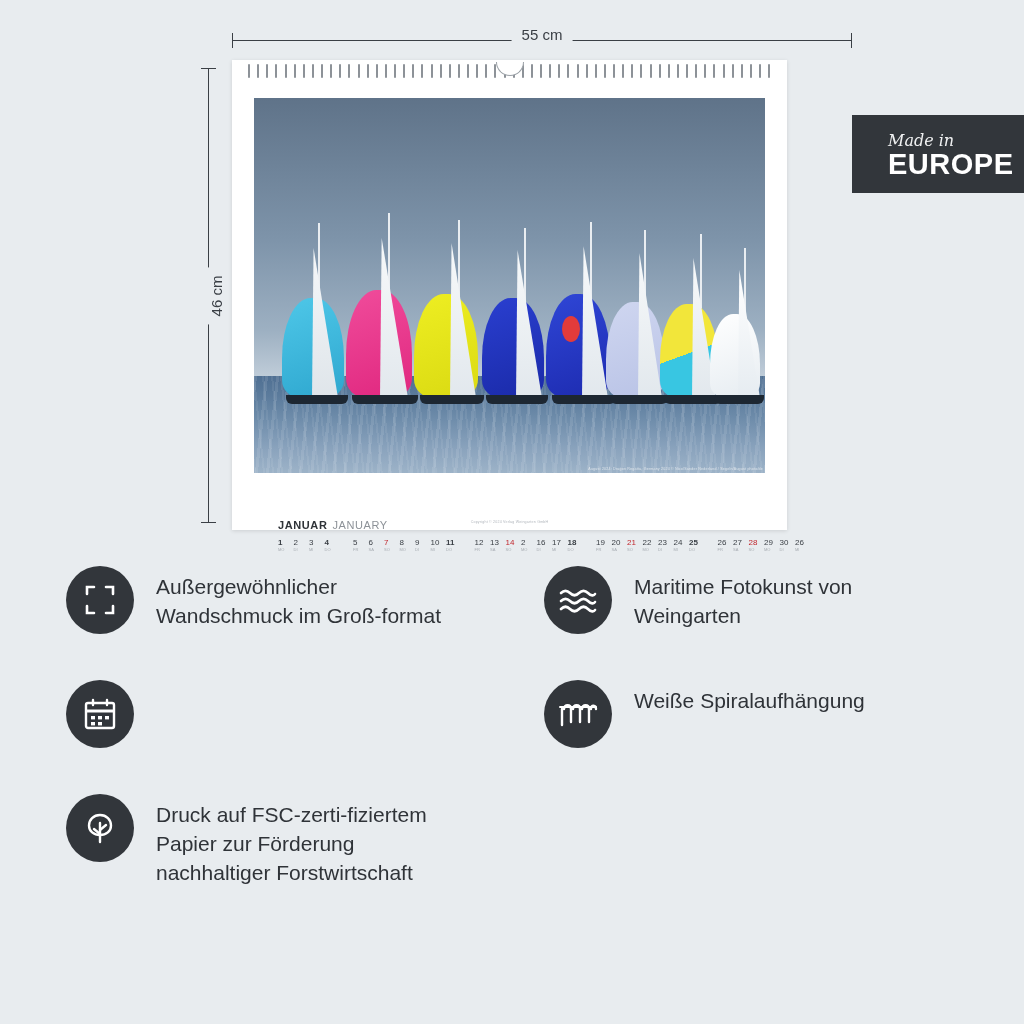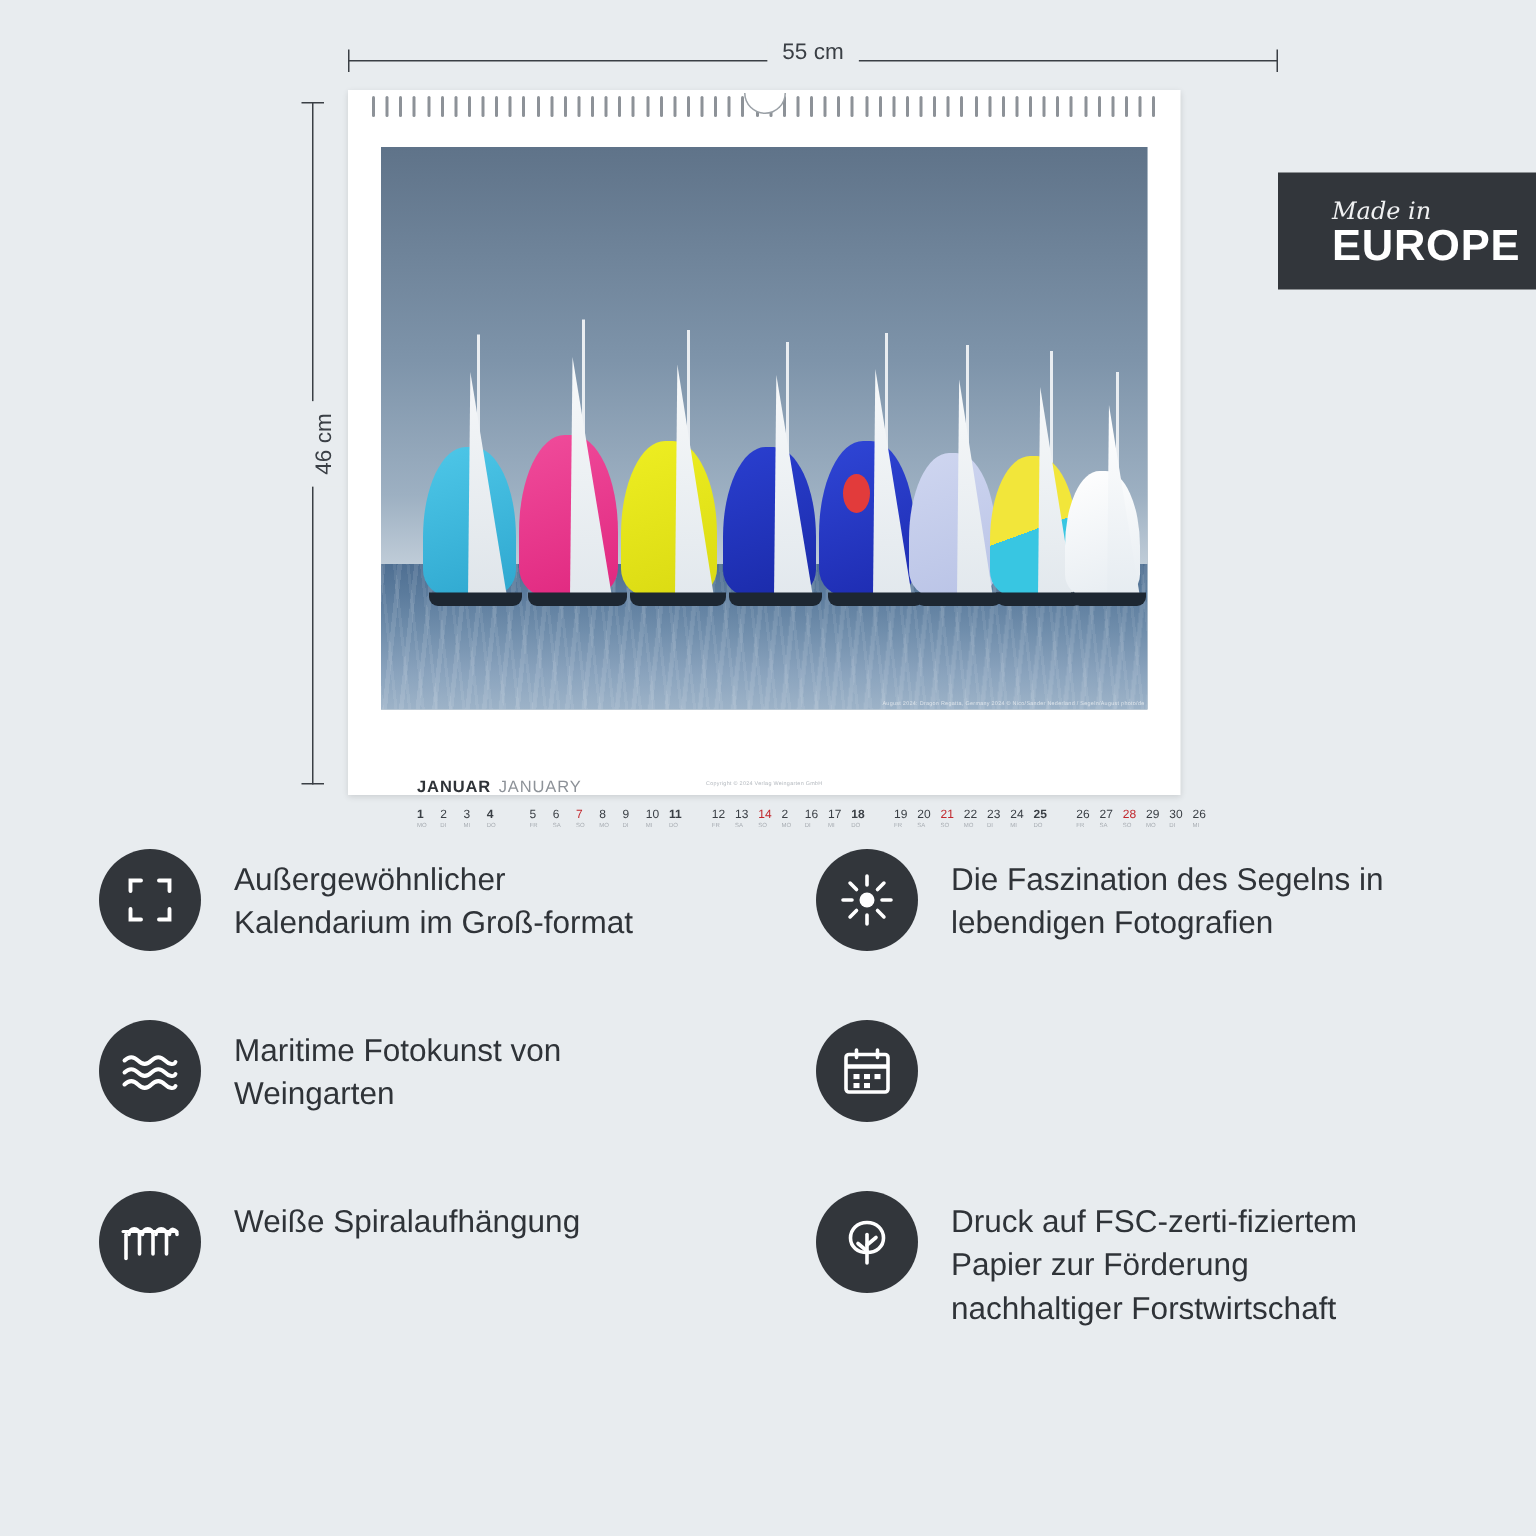--- a/index.html
+++ b/index.html
@@ -445,30 +445,21 @@
 <div class="features" id="features">
     <div class="feature">
       <div class="fcircle">
         <svg width="34" height="34" viewBox="0 0 34 34" fill="none" stroke="#ffffff" stroke-width="2.6" stroke-linecap="round">
           <path d="M4 11V4h7"></path>
           <path d="M23 4h7v7"></path>
           <path d="M30 23v7h-7"></path>
           <path d="M11 30H4v-7"></path>
         </svg>
       </div>
-      <div class="ftext">Außergewöhnlicher Kalendarium im Groß-format</div>
-    </div>
-    <div class="feature">
-      <div class="fcircle">
-        <svg width="36" height="36" viewBox="0 0 36 36" fill="none" stroke="#ffffff" stroke-width="2.4" stroke-linecap="round">
-          <circle cx="18" cy="18" r="5" fill="#ffffff" stroke="none"></circle>
-          <path d="M18 2v6M18 28v6M2 18h6M28 18h6M6.7 6.7l4.3 4.3M25 25l4.3 4.3M29.3 6.7L25 11M11 25l-4.3 4.3"></path>
-        </svg>
-      </div>
-      <div class="ftext">Die Faszination des Segelns in lebendigen Fotografien</div>
+      <div class="ftext">Außergewöhnlicher Wandschmuck im Groß-format</div>
     </div>
     <div class="feature">
       <div class="fcircle">
         <svg width="38" height="26" viewBox="0 0 38 26" fill="none" stroke="#ffffff" stroke-width="2.6" stroke-linecap="round">
           <path d="M2 6c3-3 6-3 9 0s6 3 9 0 6-3 9 0 6 3 7 1"></path>
           <path d="M2 14c3-3 6-3 9 0s6 3 9 0 6-3 9 0 6 3 7 1"></path>
           <path d="M2 22c3-3 6-3 9 0s6 3 9 0 6-3 9 0 6 3 7 1"></path>
         </svg>
       </div>
       <div class="ftext">Maritime Fotokunst von Weingarten</div>

